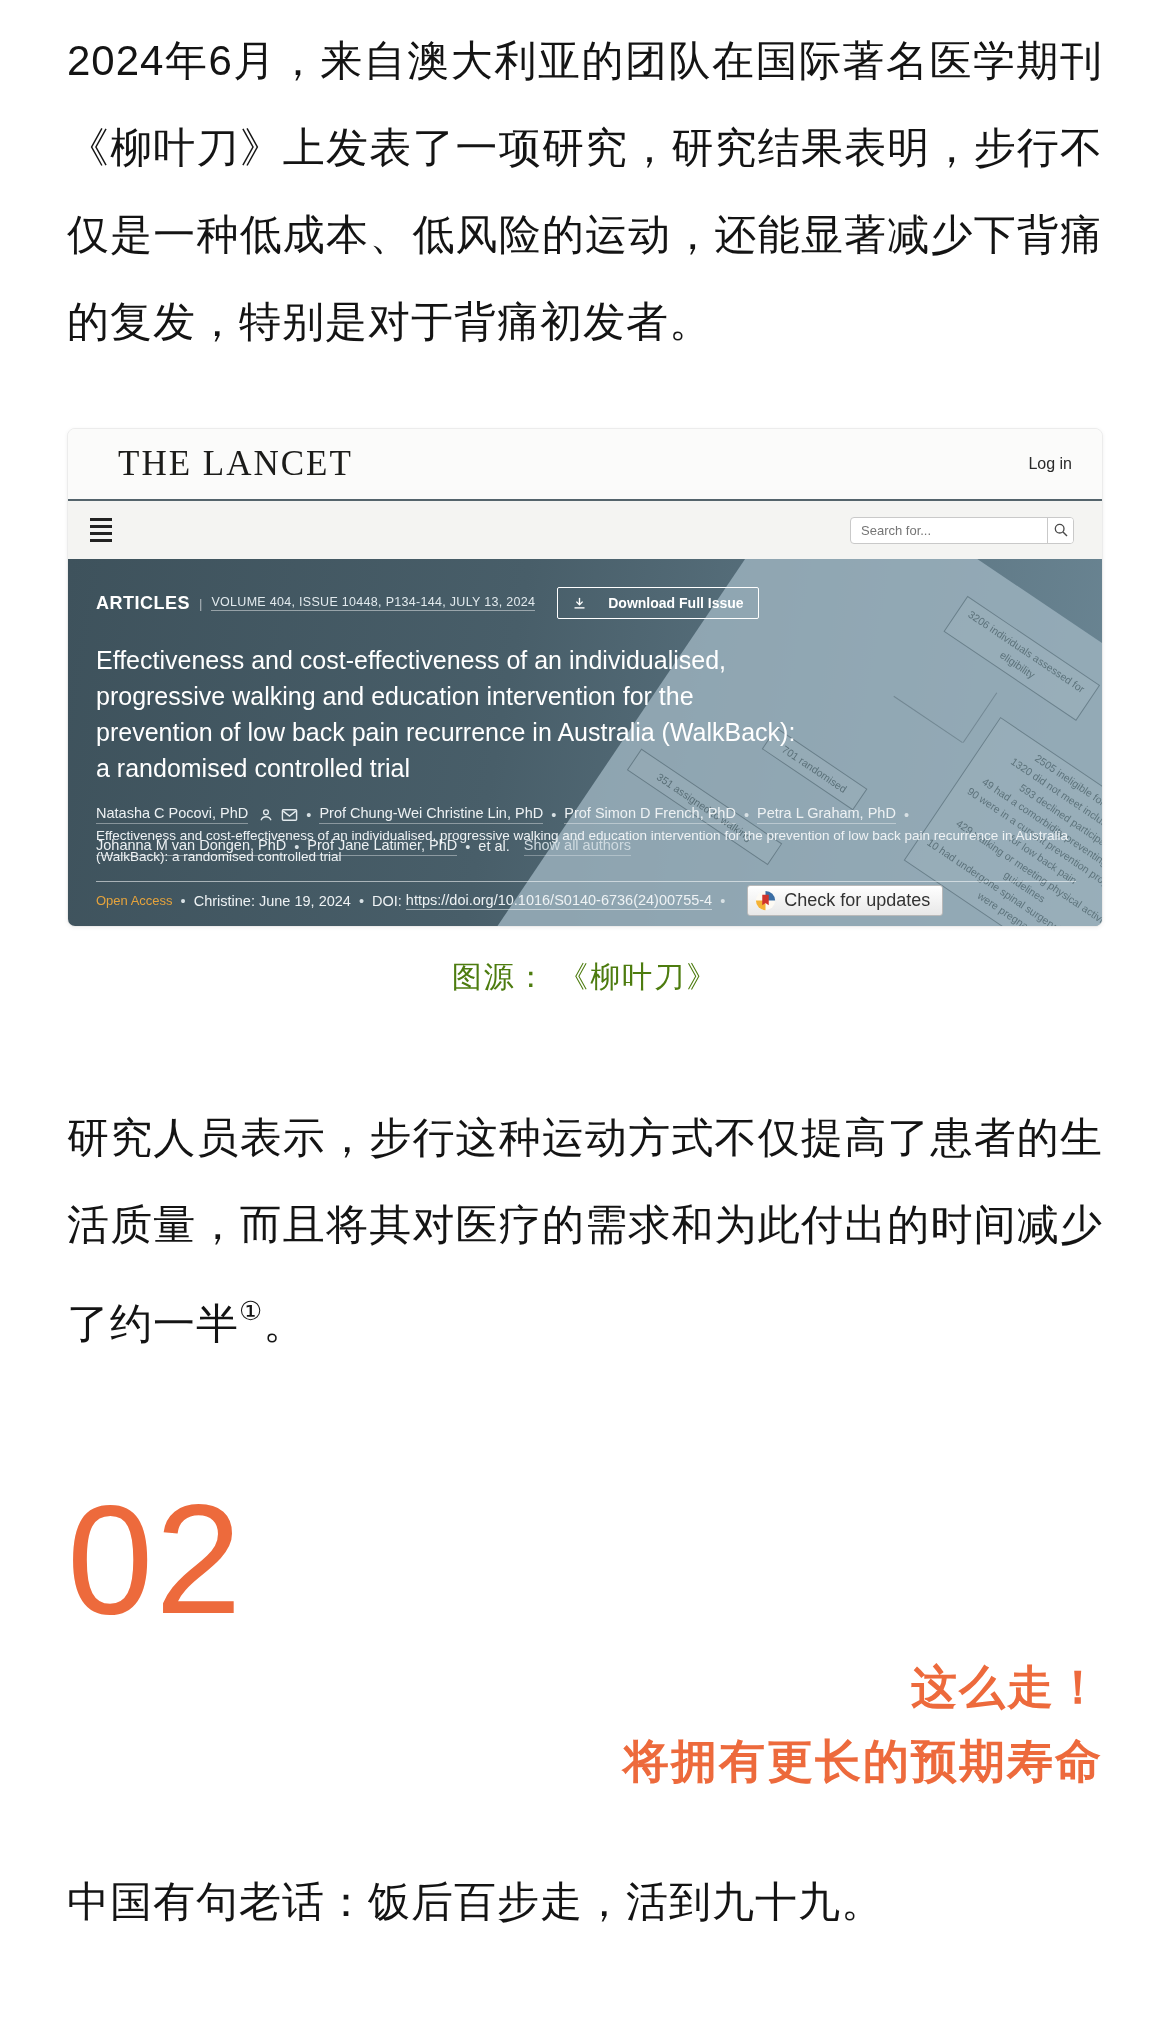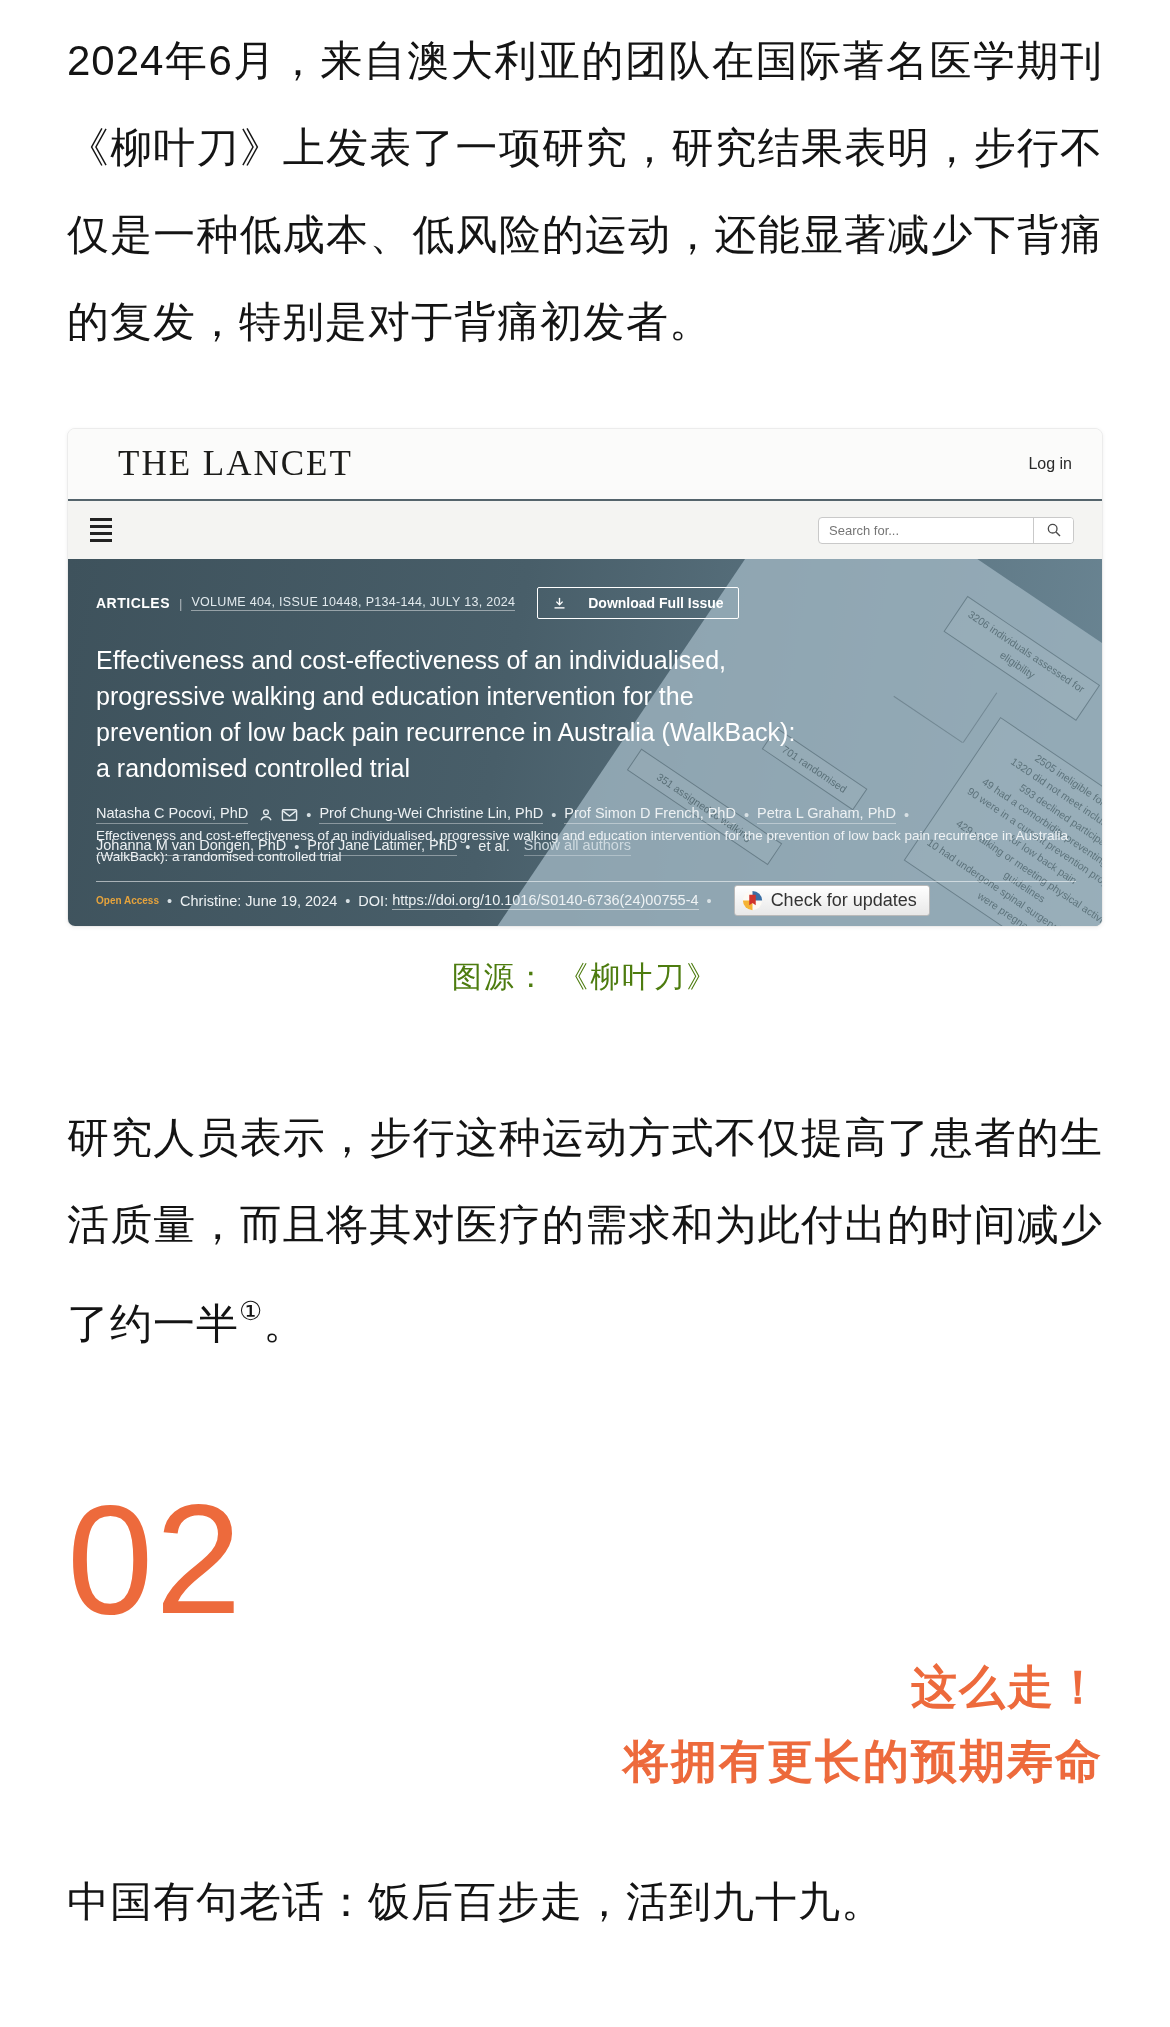--- a/index.html
+++ b/index.html
@@ -36,21 +36,21 @@
   }
   .lc-login { font-size:16px; color:#2a2a2a; }
   .lc-divider { height:2px; background:#54646c; }
   .lc-toolbar {
     height:58px; background:#f4f4f2; display:flex; align-items:center;
     justify-content:space-between; padding:0 28px 0 22px;
   }
   .hamburger { display:flex; flex-direction:column; gap:4px; cursor:pointer; }
   .hamburger span { display:block; width:22px; height:3px; background:#222; }
   .search-box {
-    width:256px; height:27px; background:#fff; border:1px solid #c9c9c9;
+    width:224px; height:27px; background:#fff; border:1px solid #c9c9c9;
     border-radius:4px; display:flex; overflow:hidden;
   }
   .search-box input {
     flex:1; border:none; outline:none; font-size:13px; color:#555;
     padding:0 10px; background:transparent;
     font-family:"Liberation Sans","DejaVu Sans",sans-serif;
   }
   .search-btn {
     width:40px; border-left:1px solid #c9c9c9; display:flex;
     align-items:center; justify-content:center; background:#fff; cursor:pointer;
@@ -76,21 +76,21 @@
   }
   .fc1 { top:36px;  left:205px; width:160px; }
   .fc2 { top:118px; left:300px; width:230px; text-align:center; }
   .fc3 { top:252px; left:120px; width:110px; }
   .fc4 { top:345px; left:20px;  width:170px; }
   .fc-line { position:absolute; background:#5d727c; opacity:.6; }
   .fl1 { top:100px; left:283px; width:1px; height:60px; }
   .fl2 { top:160px; left:200px; width:83px; height:1px; }
 
   .meta-row { display:flex; align-items:center; }
-  .kicker { font-size:14px; font-weight:700; letter-spacing:.5px; color:#fff; }
+  .kicker { font-size:18px; font-weight:700; letter-spacing:.5px; color:#fff; }
   .pipe { margin:0 9px; color:rgba(255,255,255,.55); font-size:13px; }
   .issue-link {
     font-size:12.5px; color:#e2eaee; letter-spacing:.3px;
     border-bottom:1px solid rgba(255,255,255,.45); padding-bottom:1px; cursor:pointer;
   }
   .download-btn {
     margin-left:22px; display:flex; align-items:center; gap:21px;
     border:1.5px solid #fff; background:transparent; color:#fff;
     font-size:14px; font-weight:600; padding:7px 14px; border-radius:2px; cursor:pointer;
     font-family:"Liberation Sans","DejaVu Sans",sans-serif;
@@ -108,21 +108,21 @@
     border-bottom:1px solid rgba(255,255,255,.38); padding-bottom:2px; cursor:pointer;
   }
   .dot { margin:0 8px; color:#d7e0e4; }
   .author-icons { display:flex; align-items:center; gap:7px; margin-left:10px; }
   .etal { padding-bottom:2px; }
   .show-all {
     margin-left:14px; color:#cfdae0; cursor:pointer;
     border-bottom:1px solid rgba(255,255,255,.3); padding-bottom:2px;
   }
   .pub-row { margin-top:29px; display:flex; align-items:center; font-size:14.5px; color:#eef2f4; }
-  .oa { color:#e5a33c; font-weight:700; font-size:10px; }
+  .oa { color:#e5a33c; font-weight:400; font-size:13px; }
   .doi-link { border-bottom:1px solid rgba(255,255,255,.5); padding-bottom:1px; cursor:pointer; }
   .check-btn {
     margin-left:14px; display:flex; align-items:center; gap:8px;
     background:linear-gradient(#ffffff,#e8e8e8); border:1px solid #b9b9b9;
     border-radius:3px; padding:4px 12px 4px 7px; font-size:18px; color:#333;
     cursor:pointer; font-family:"Liberation Sans","DejaVu Sans",sans-serif;
   }
   .footer-title {
     position:absolute; z-index:2; left:28px; right:26px; bottom:44px;
     font-size:13.5px; line-height:1.55; color:#eef2f4; font-weight:400;

